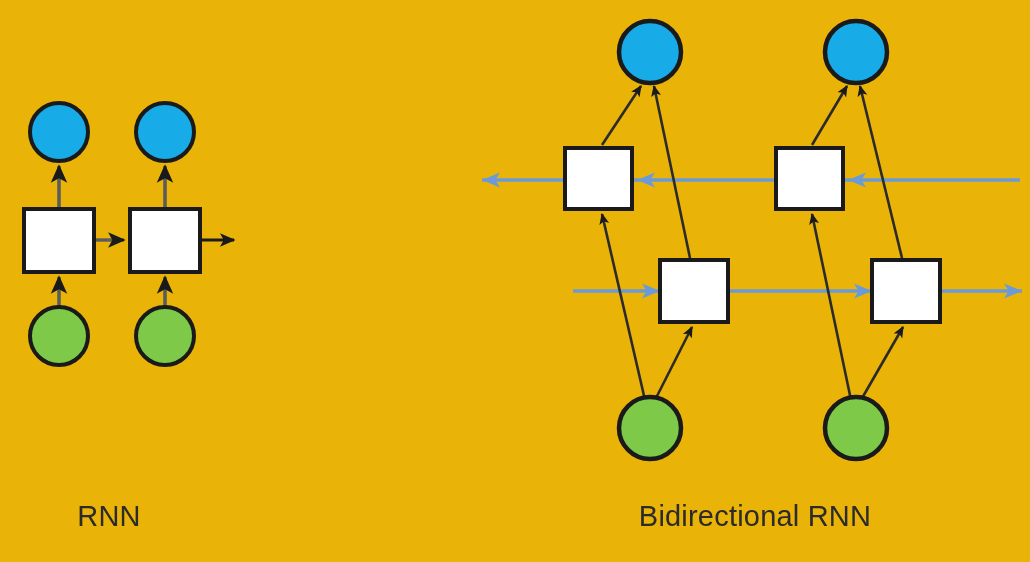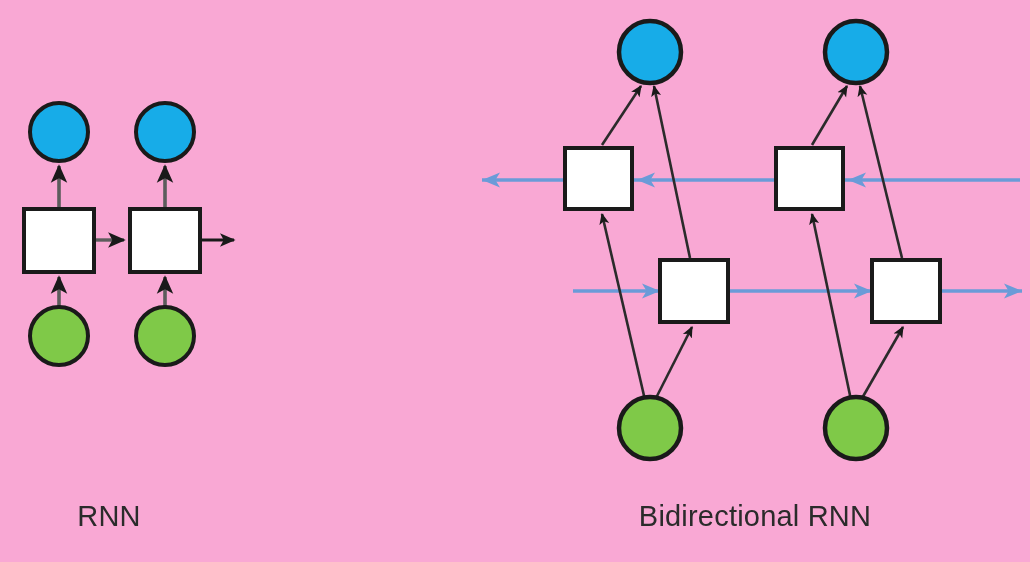--- a/index.html
+++ b/index.html
@@ -7,21 +7,21 @@
     padding: 0;
     background: #ffffff;
   }
   body {
     font-family: "Liberation Sans", sans-serif;
   }
   #canvas {
     position: relative;
     width: 1030px;
     height: 562px;
-    background: #f9a8d4;
+    background: #eab308;
     overflow: hidden;
   }
   #diagram-svg {
     position: absolute;
     left: 0;
     top: 0;
     width: 1030px;
     height: 562px;
   }
   .caption {

